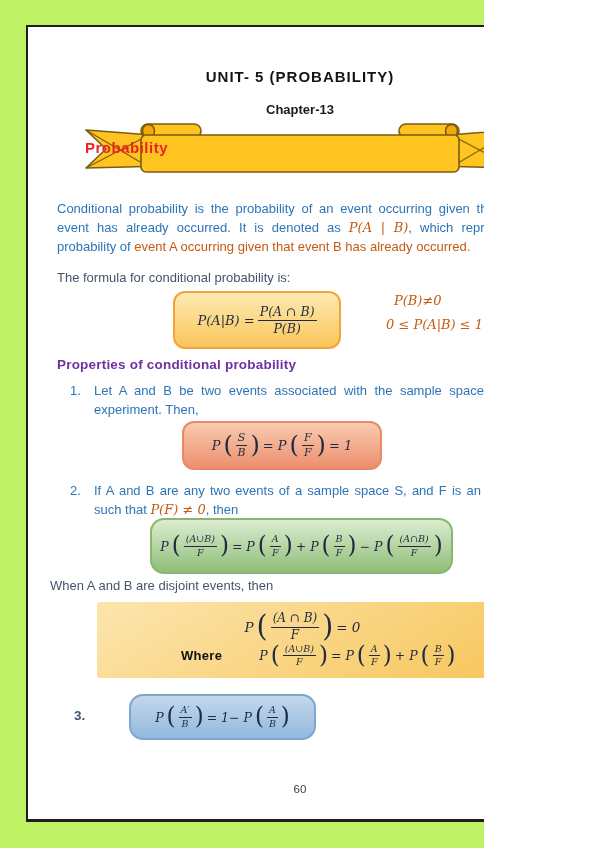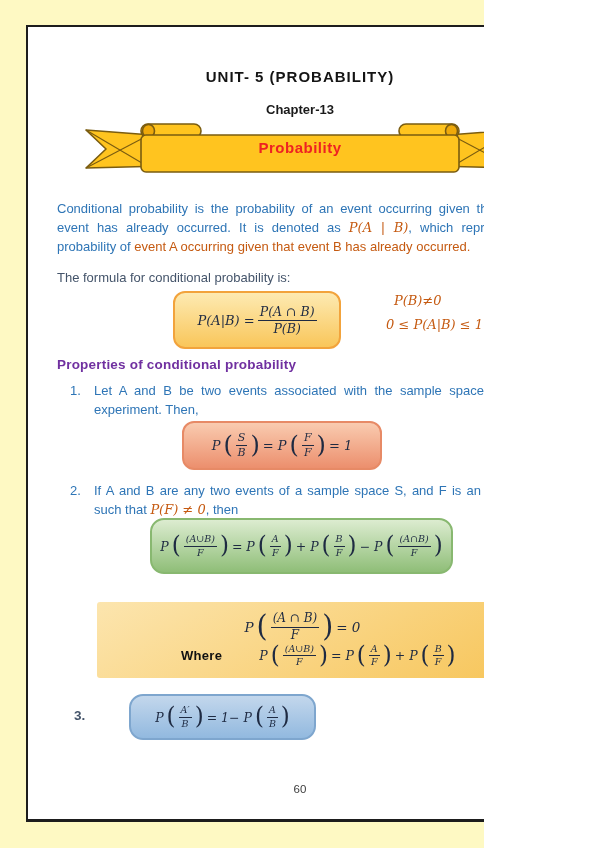--- a/index.html
+++ b/index.html
@@ -1,27 +1,27 @@
 <!DOCTYPE html>
 <html><head>
 <meta charset="utf-8">
 <style>
   html,body{margin:0;padding:0;background:#ffffff;}
-  .page{position:relative;width:484px;height:848px;background:#fef9c3;overflow:hidden;
+  .page{position:relative;width:484px;height:848px;background:#bef264;overflow:hidden;
         font-family:"Liberation Sans",sans-serif;}
   .page-border{position:absolute;left:26px;top:25px;width:544px;height:792px;
         border:2px solid #1d1d1d;border-right-width:3px;border-bottom-width:3px;background:#fff;}
   .abs{position:absolute;}
   .center{left:0;width:600px;text-align:center;}
 
   .unit-title{top:68px;font-size:15px;font-weight:bold;color:#141414;letter-spacing:1px;}
   .chapter{top:102px;font-size:13px;font-weight:bold;color:#1a1a1a;}
 
   .banner{left:85px;top:121px;width:430px;height:54px;}
-  .banner-label{position:absolute;left:85px;top:139px;width:430px;text-align:center;
+  .banner-label{position:absolute;left:85px;top:139px;width:430px;text-align:left;
         font-size:15px;font-weight:bold;color:#ee2222;letter-spacing:0.5px;}
 
   .h-red{left:57px;top:178px;font-size:15px;font-weight:bold;color:#c00000;letter-spacing:0.3px;}
   .intro{left:57px;top:199px;width:492px;font-size:13px;line-height:19px;color:#2e75b6;
         text-align:justify;}
   .tx-orange{color:#c55a11;}
   .inline-math{font-family:"DejaVu Serif",serif;font-style:italic;color:#c55a11;}
   .formula-intro{left:57px;top:270px;font-size:13px;color:#44546a;}
 
   .math{font-family:"DejaVu Serif",serif;font-style:italic;color:#1e2a42;}
@@ -175,20 +175,21 @@
     <span class="paren">)</span>
     <span>− P</span>
     <span class="paren">(</span>
     <span class="frac">
       <span class="num">(A∩B)</span>
       <span class="den">F</span>
     </span>
     <span class="paren">)</span>
   </div>
 
+  <div class="abs disjoint">When A and B are disjoint events, then</div>
 
   <div class="abs box4">
     <div class="fx math row1">
       <span>P</span>
       <span class="paren">(</span>
       <span class="frac">
         <span class="num">(A ∩ B)</span>
         <span class="den">F</span>
       </span>
       <span class="paren">)</span>

